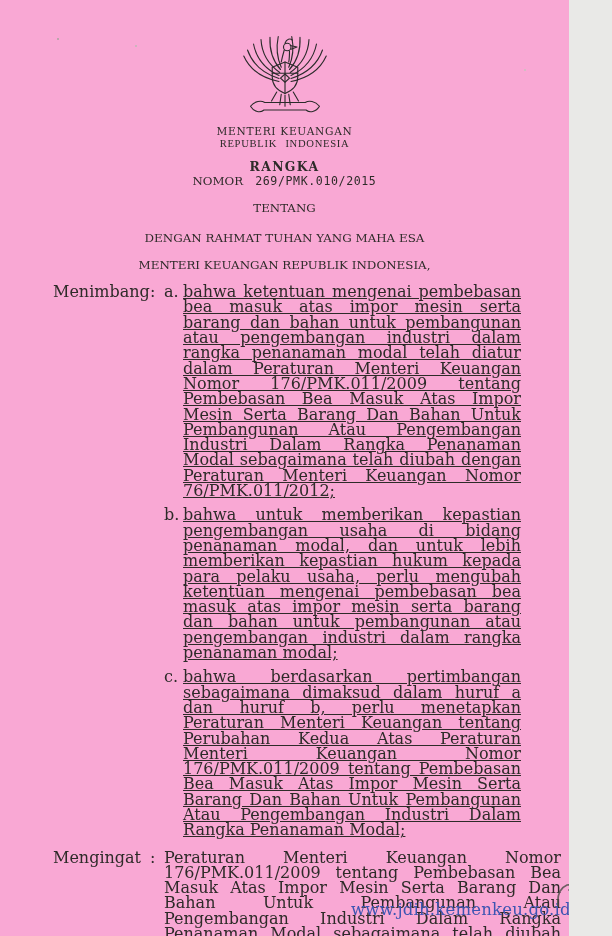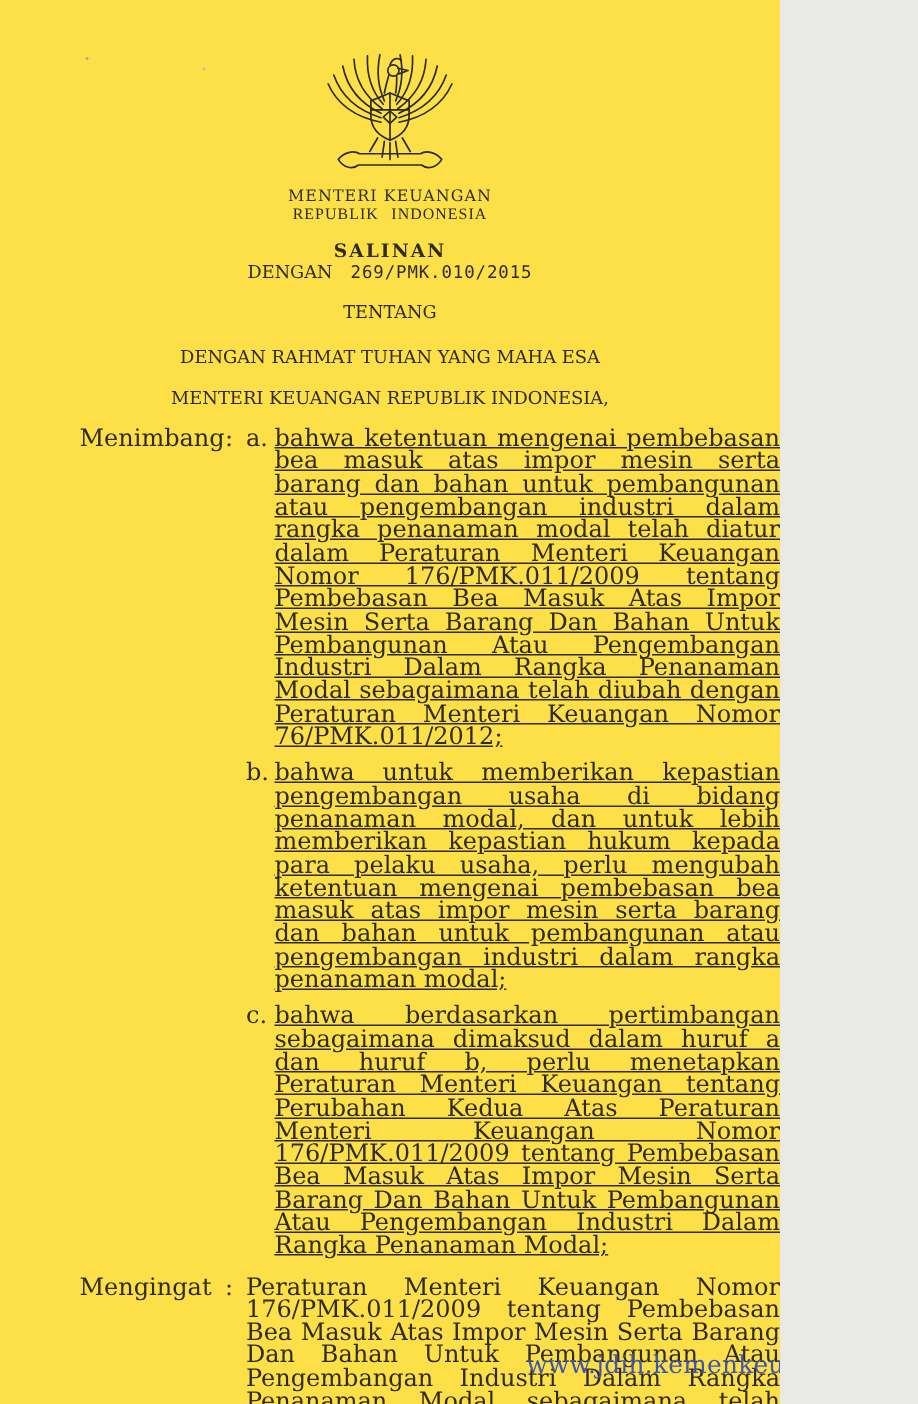--- a/index.html
+++ b/index.html
@@ -3,23 +3,23 @@
 <meta charset="utf-8">
 <style>
   * { margin: 0; padding: 0; box-sizing: border-box; }
   html, body { width: 612px; }
   body {
     background: #e9e9e7;
     font-family: "DejaVu Serif", serif;
   }
   .page {
     position: relative;
-    width: 520px;
+    width: 569px;
     height: 936px;
-    background: #fde047;
+    background: #f9a8d4;
     color: #2e2b29;
     overflow: hidden;
   }
   .center { text-align: center; }
 
   .emblem {
     display: block;
     margin: 35px auto 0;
     width: 92px;
     height: 84px;
@@ -145,24 +145,24 @@
 
       <path d="M55 79 L53 93 M60 80 L60 95 M65 79 L67 93"></path>
 
       <path d="M14 95 C20 88 28 87 33 90 L87 90 C92 87 100 88 106 95 C101 103 93 104 88 100 L32 100 C27 104 19 103 14 95 Z"></path>
     </g>
   </svg>
 
   <div class="center ministry-line">MENTERI KEUANGAN</div>
   <div class="center ministry-line second">REPUBLIK INDONESIA</div>
 
-  <div class="center salinan">SALINAN</div>
+  <div class="center salinan">RANGKA</div>
 
   <div class="center nomor-line">
-    <span>DENGAN</span><span class="nomor-num">269/PMK.010/2015</span>
+    <span>NOMOR</span><span class="nomor-num">269/PMK.010/2015</span>
   </div>
 
   <div class="center tentang">TENTANG</div>
 
 
   <div class="center invocation">DENGAN RAHMAT TUHAN YANG MAHA ESA</div>
   <div class="center issuer">MENTERI KEUANGAN REPUBLIK INDONESIA,</div>
 
   <div class="preamble">
 

